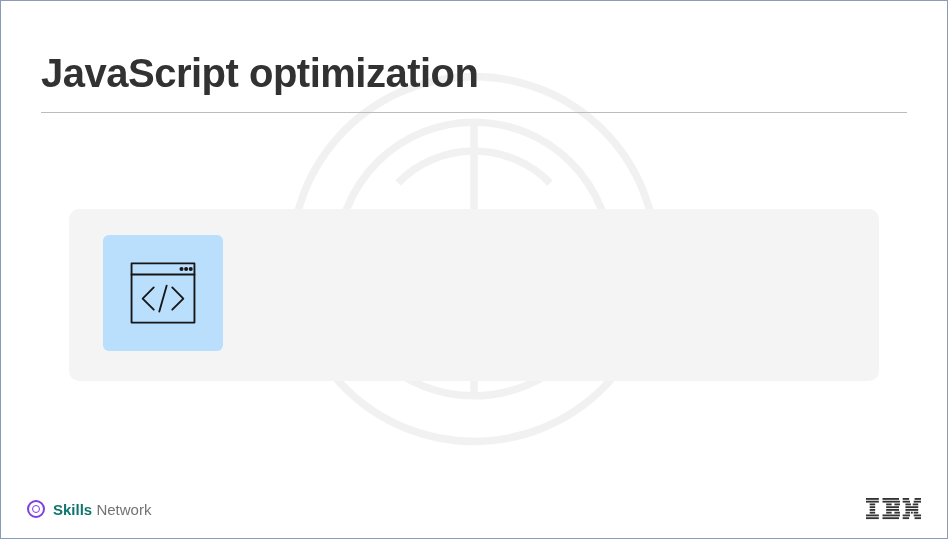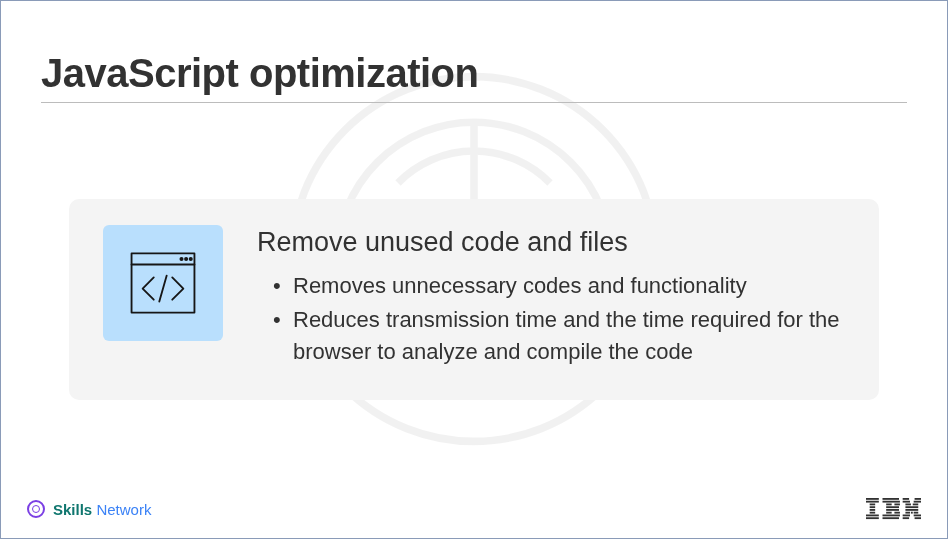--- a/index.html
+++ b/index.html
@@ -30,21 +30,21 @@
       padding: 50px 40px 0 40px;
       position: relative;
     }
 
     .title {
       font-size: 40px;
       font-weight: 600;
       color: #323232;
       letter-spacing: -0.5px;
       border-bottom: 1px solid #bcbcbc;
-      padding-bottom: 6px;
+      padding-bottom: 16px;
       margin-bottom: 96px;
     }
 
     .card {
       background: #f4f4f4;
       border-radius: 10px;
       padding: 26px 34px 30px 34px;
       display: flex;
       gap: 34px;
       align-items: flex-start;
@@ -115,21 +115,21 @@
       position: relative;
     }
     .skills-brand .orb::after {
       content: "";
       position: absolute;
       inset: 3px;
       border: 1.5px solid #7b3fe4;
       border-radius: 50%;
     }
     .skills-brand .s1 { color: #0f766e; }
-    .skills-brand .s2 { color: #3b82f6; font-weight: 500; }
+    .skills-brand .s2 { color: #737373; font-weight: 500; }
 
     .ibm-logo {
       display: flex;
       align-items: center;
     }
     .ibm-logo svg { height: 22px; }
   </style>
 </head>
 <body>
 
@@ -150,27 +150,20 @@
       <svg viewBox="0 0 80 80" fill="none" stroke="#161616" stroke-width="2" stroke-linejoin="round" stroke-linecap="round">
         <rect x="6" y="8" width="68" height="64"></rect>
         <line x1="6" y1="20" x2="74" y2="20"></line>
         <circle cx="60" cy="14" r="1.2" fill="#161616"></circle>
         <circle cx="65" cy="14" r="1.2" fill="#161616"></circle>
         <circle cx="70" cy="14" r="1.2" fill="#161616"></circle>
         <polyline points="30,34 18,46 30,58"></polyline>
         <polyline points="50,34 62,46 50,58"></polyline>
         <line x1="44" y1="32" x2="36" y2="60"></line>
       </svg>
-    </div>
-    <div class="card-body">
-      <h2 class="card-title">Remove unused code and files</h2>
-      <ul class="bullets">
-        <li>Removes unnecessary codes and functionality</li>
-        <li>Reduces transmission time and the time required for the browser to analyze and compile the code</li>
-      </ul>
     </div>
   </div>
 </div>
 
 <div class="footer">
   <div class="skills-brand">
     <span class="orb"></span>
     <span>
       <span class="s1">Skills</span>
       <span class="s2">Network</span>

